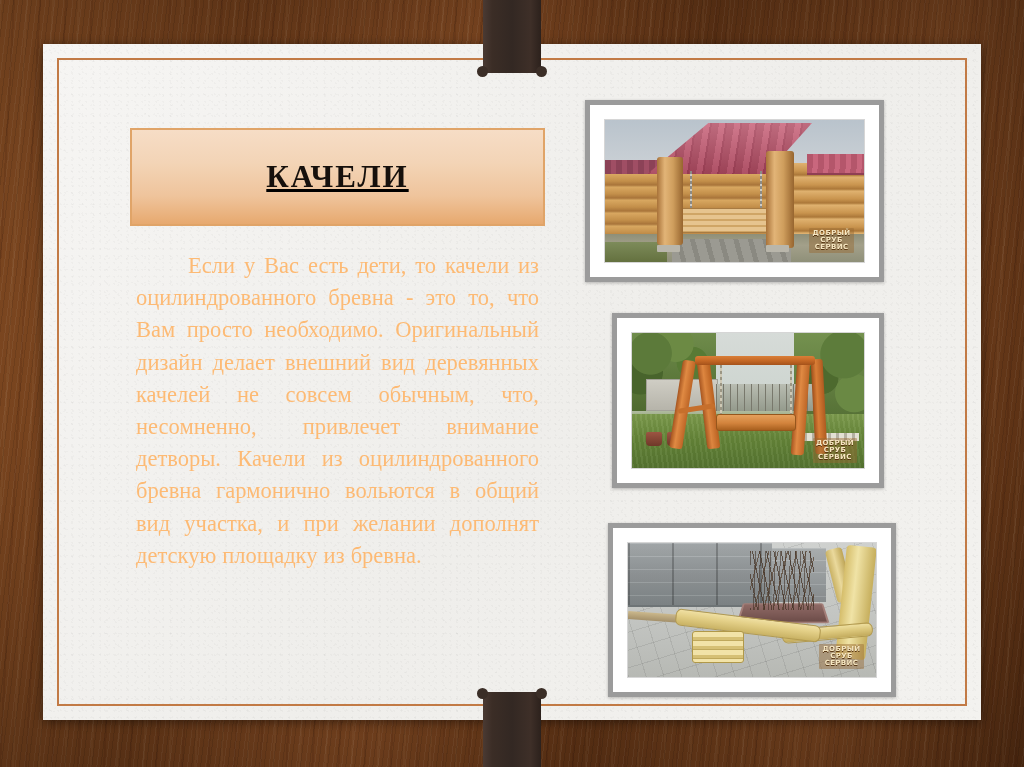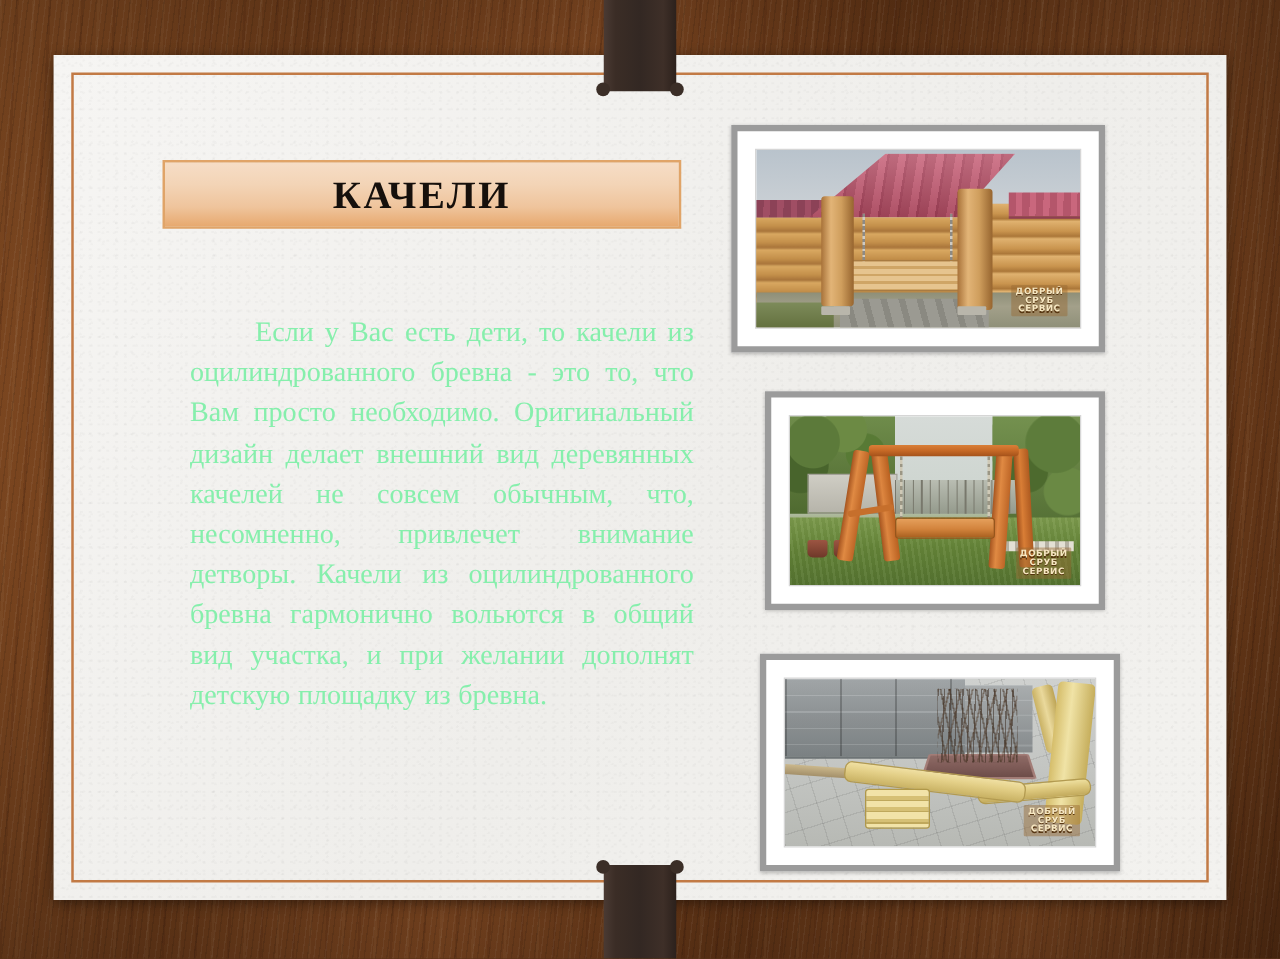--- a/index.html
+++ b/index.html
@@ -104,47 +104,48 @@
   .clip-bottom .clip-foot { top: -4px; }
   .clip-foot.left  { left: -6px; }
   .clip-foot.right { right: -6px; }
 
   
   .title-box {
     position: absolute;
     left: 130px;
     top: 128px;
     width: 415px;
-    height: 55px;
+    height: 98px;
     background: linear-gradient(180deg, #f6ddc6 0%, #f3d4b6 35%, #efc49c 70%, #e7a96f 100%);
     border: 2px solid #e0a468;
     box-sizing: border-box;
     display: flex;
     align-items: center;
     justify-content: center;
+    text-decoration: underline;
   }
   .title-text {
     font-family: "Liberation Serif", "DejaVu Serif", serif;
     font-weight: bold;
     font-size: 31px;
     letter-spacing: 2px;
     color: #16100c;
     text-align: center;
   }
 
   
   .body-text {
     position: absolute;
-    left: 152px;
+    left: 136px;
     top: 250px;
     width: 403px;
     font-family: "Liberation Serif", "DejaVu Serif", serif;
     font-size: 22.5px;
     line-height: 32.2px;
-    color: #86efac;
+    color: #fdba74;
     text-align: justify;
     text-indent: 52px;
     text-justify: inter-word;
     word-spacing: 0.5px;
   }
 
   
   .photo {
     position: absolute;
     border: 5px solid #9b9b9b;

